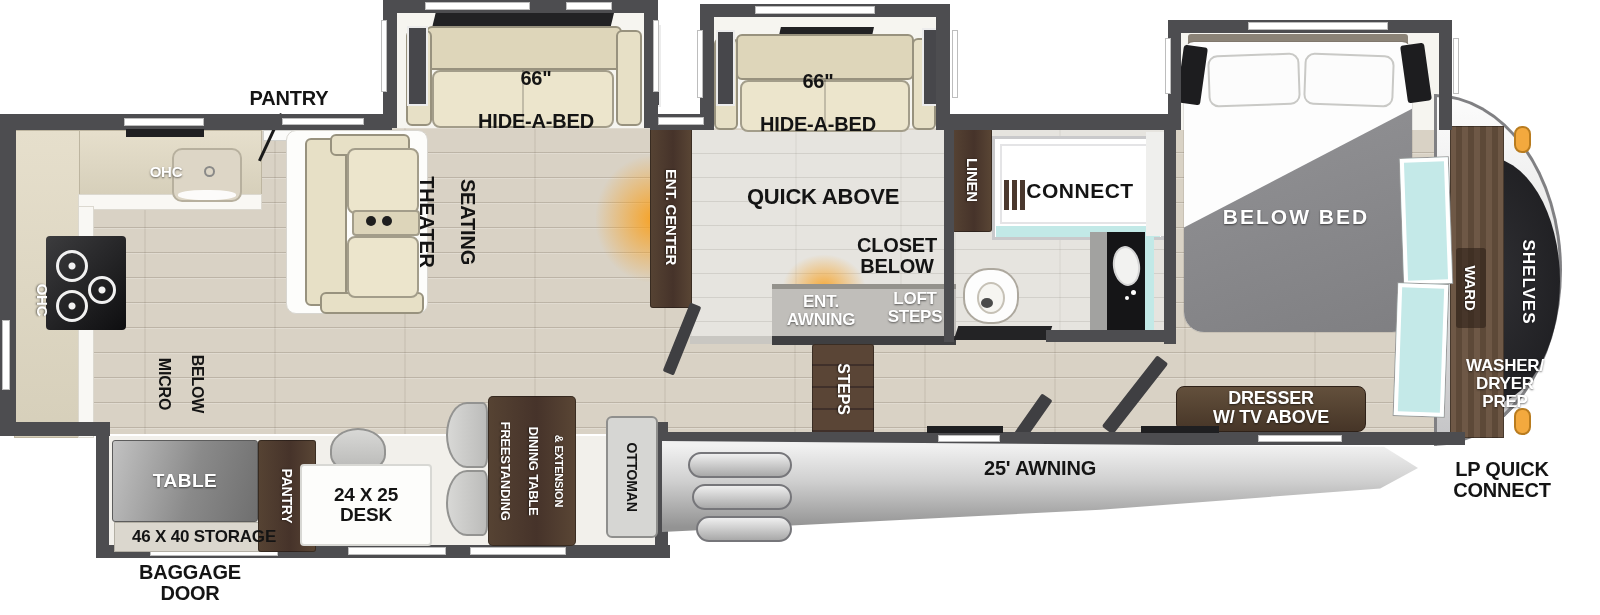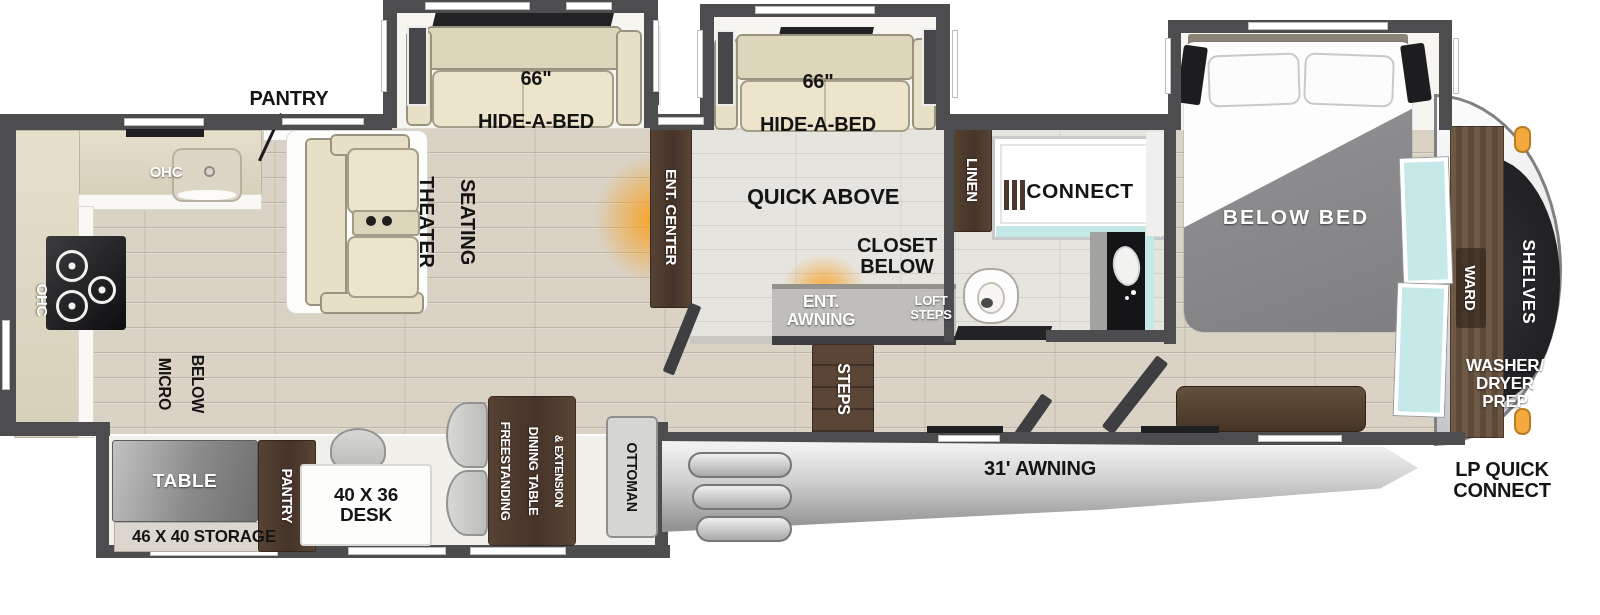--- a/index.html
+++ b/index.html
@@ -226,38 +226,42 @@
   <div class="vlbl tb" style="left:447px;top:222px;font-size:20px;">
     <span>SEATING</span>
     <span>THEATER</span>
   </div>
   <div class="vlbl tw" style="left:671px;top:217px;font-size:15px;">ENT. CENTER</div>
   <div class="hlbl tb" style="left:823px;top:197px;font-size:22px;">QUICK ABOVE</div>
   <div class="hlbl tb" style="left:897px;top:256px;font-size:20px;">CLOSET
 BELOW</div>
   <div class="hlbl tw" style="left:821px;top:311px;font-size:17px;">ENT.
 AWNING</div>
-  <div class="hlbl tw" style="left:915px;top:308px;font-size:13px;margin-left:16px;">LOFT
+  <div class="hlbl tw" style="left:915px;top:308px;font-size:17px;">LOFT
 STEPS</div>
   <div class="vlbl tw" style="left:843px;top:389px;font-size:16px;">STEPS</div>
   <div class="vlbl tw" style="left:972px;top:180px;font-size:15px;">LINEN</div>
   <div class="hlbl tb" style="left:1080px;top:191px;font-size:21px;letter-spacing:.5px;">CONNECT</div>
   <div class="hlbl tw" style="left:1296px;top:217px;font-size:21px;letter-spacing:2px;">BELOW BED</div>
+  <div class="hlbl tw" style="left:1271px;top:408px;font-size:18px;">DRESSER
+W/ TV ABOVE</div>
   <div class="vlbl tw" style="left:1470px;top:288px;font-size:15px;">WARD</div>
   <div class="vlbl tw" style="left:1528px;top:282px;font-size:17px;letter-spacing:1px;">SHELVES</div>
   <div class="hlbl tb" style="left:1502px;top:480px;font-size:20px;">LP QUICK
 CONNECT</div>
   <div class="hlbl tw" style="left:1505px;top:384px;font-size:17px;">WASHER/
 DRYER
 PREP</div>
-  <div class="hlbl tb" style="left:1040px;top:469px;font-size:20px;">31' AWNING</div>
+  <div class="hlbl tb" style="left:1040px;top:469px;font-size:20px;">25' AWNING</div>
+  <div class="hlbl tb" style="left:190px;top:583px;font-size:20px;">BAGGAGE
+DOOR</div>
   <div class="hlbl tw" style="left:185px;top:481px;font-size:19px;letter-spacing:.5px;">TABLE</div>
   <div class="hlbl tb" style="left:204px;top:537px;font-size:17px;">46 X 40 STORAGE</div>
   <div class="vlbl tw" style="left:287px;top:496px;font-size:14px;">PANTRY</div>
-  <div class="hlbl tb" style="left:366px;top:505px;font-size:19px;">40 X 36
+  <div class="hlbl tb" style="left:366px;top:505px;font-size:19px;">24 X 25
 DESK</div>
   <div class="vlbl tw" style="left:532px;top:471px;font-size:13px;">
     <span style="font-size:11px;">&amp; EXTENSION</span>
     <span>DINING TABLE</span>
     <span>FREESTANDING</span>
   </div>
   <div class="vlbl tb" style="left:632px;top:477px;font-size:14px;">OTTOMAN</div>
 
 </div>
 

